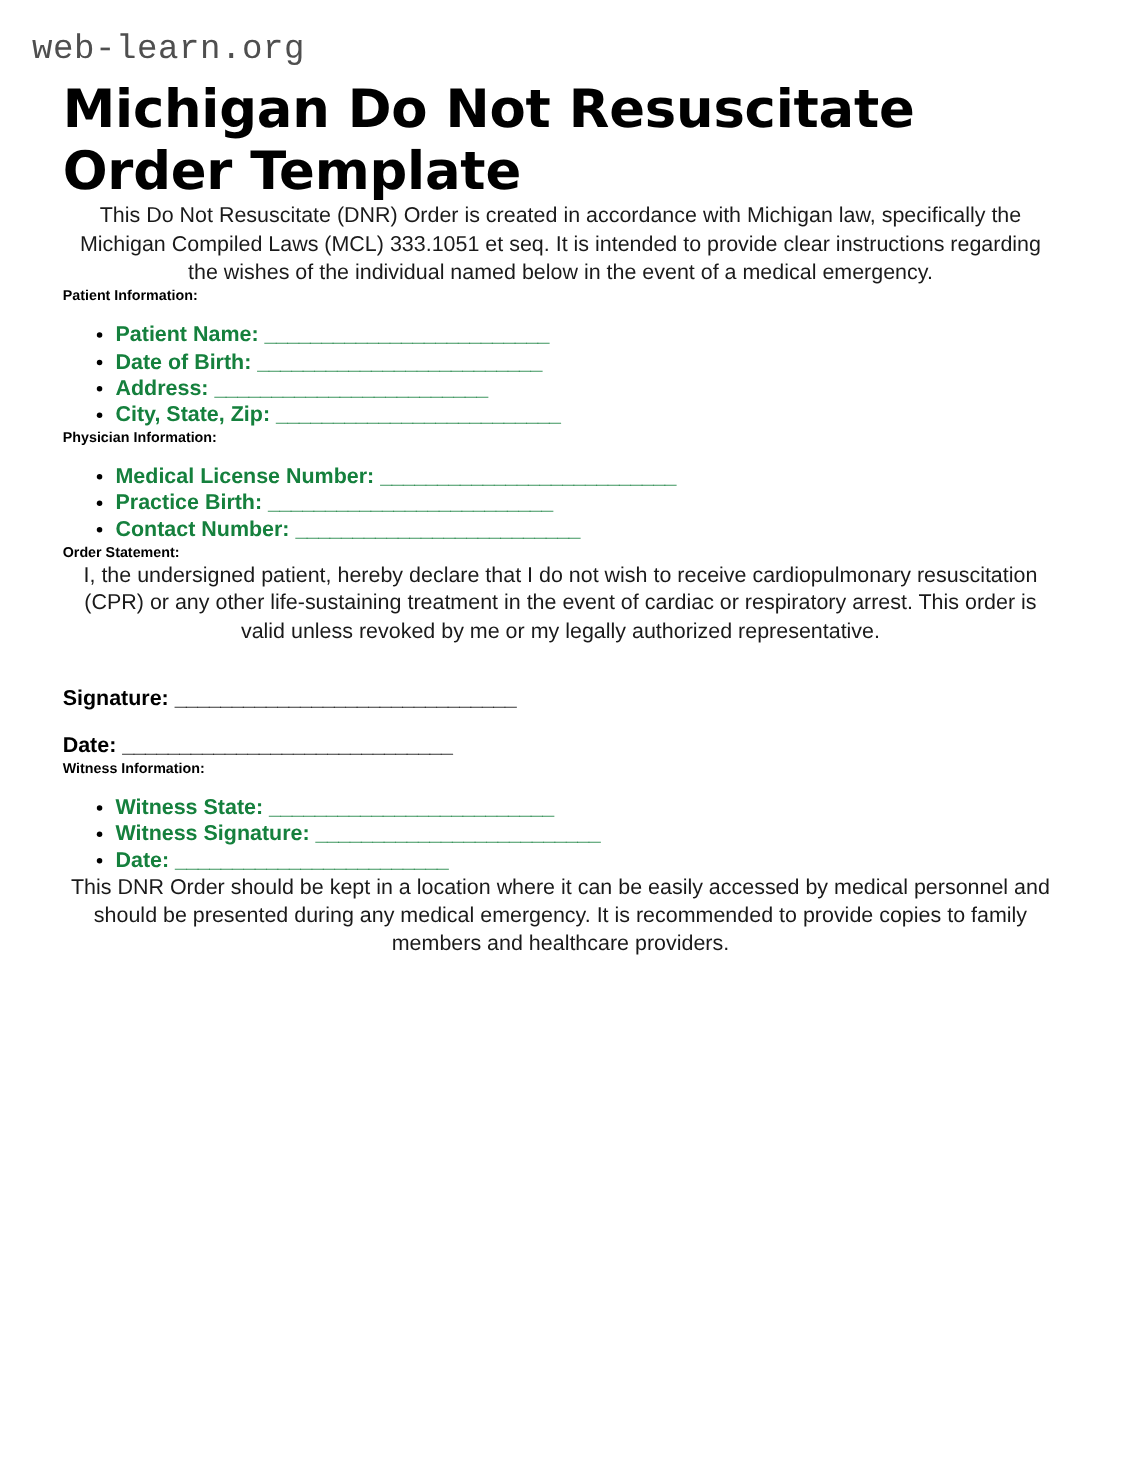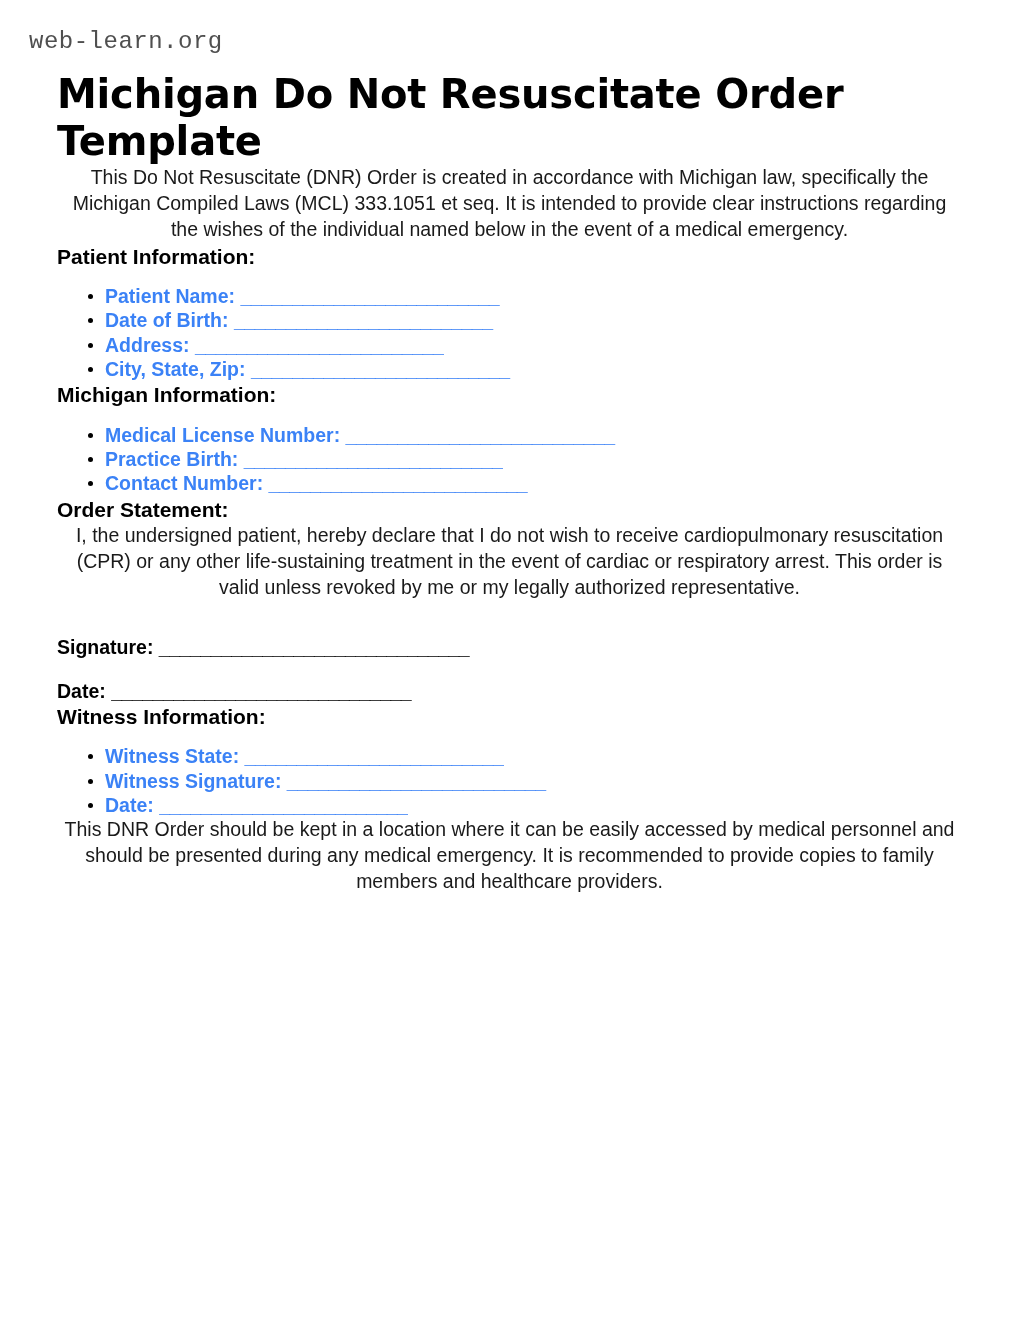--- a/index.html
+++ b/index.html
@@ -22,80 +22,80 @@
     width: 1025px;
     height: 1327px;
     box-sizing: border-box;
     padding: 0;
   }
   .watermark {
     position: absolute;
     left: 29px;
     top: 30px;
     font-family: "Liberation Mono", "DejaVu Sans Mono", monospace;
-    font-size: 24px;
+    font-size: 31px;
     line-height: 1;
     color: #4f4f4f;
     letter-spacing: 0.5px;
     white-space: nowrap;
     user-select: none;
   }
   .content {
     position: absolute;
     left: 57px;
     top: 71px;
     width: 910px;
   }
   h1.doc-title {
     margin: 0;
     padding: 0;
     font-family: "DejaVu Sans", sans-serif;
     font-weight: bold;
-    font-size: 40px;
+    font-size: 48px;
     line-height: 1.18;
     letter-spacing: -0.2px;
     color: #000;
     max-width: 830px;
   }
   p.para {
     margin: 0;
     padding: 0;
     font-size: 19.5px;
     line-height: 1.32;
     color: #1a1a1a;
     max-width: 905px;
     text-align: center;
   }
   .para-intro { margin-top: 38px; }
   .para-order { margin-top: 21px; }
   .para-footer { margin-top: 32px; }
   h2.section-heading {
     margin: 0;
     padding: 0;
-    font-size: 21px;
+    font-size: 13px;
     font-weight: bold;
     line-height: 1.3;
     color: #000;
   }
   .sec-patient { margin-top: 33px; }
   .sec-physician { margin-top: 33px; }
   .sec-order { margin-top: 33px; }
   .sec-witness { margin-top: 33px; }
   ul.field-list {
     list-style: none;
     margin: 14px 0 0 0;
     padding: 0;
   }
   ul.field-list li {
     position: relative;
     padding-left: 48px;
     font-size: 19.5px;
     font-weight: bold;
     line-height: 1.25;
-    color: #3b82f6;
+    color: #15803d;
     white-space: nowrap;
   }
   ul.field-list li::before {
     content: "";
     position: absolute;
     left: 31px;
     top: 10px;
     width: 5px;
     height: 5px;
     border-radius: 50%;
@@ -143,21 +143,21 @@
       <li>
         <span class="field-label">Address:</span>
         <span class="blank-line">________________________</span>
       </li>
       <li>
         <span class="field-label">City, State, Zip:</span>
         <span class="blank-line">_________________________</span>
       </li>
     </ul>
 
-    <h2 class="section-heading sec-physician">Michigan Information:</h2>
+    <h2 class="section-heading sec-physician">Physician Information:</h2>
 
     <ul class="field-list">
       <li>
         <span class="field-label">Medical License Number:</span>
         <span class="blank-line">__________________________</span>
       </li>
       <li>
         <span class="field-label">Practice Birth:</span>
         <span class="blank-line">_________________________</span>
       </li>

